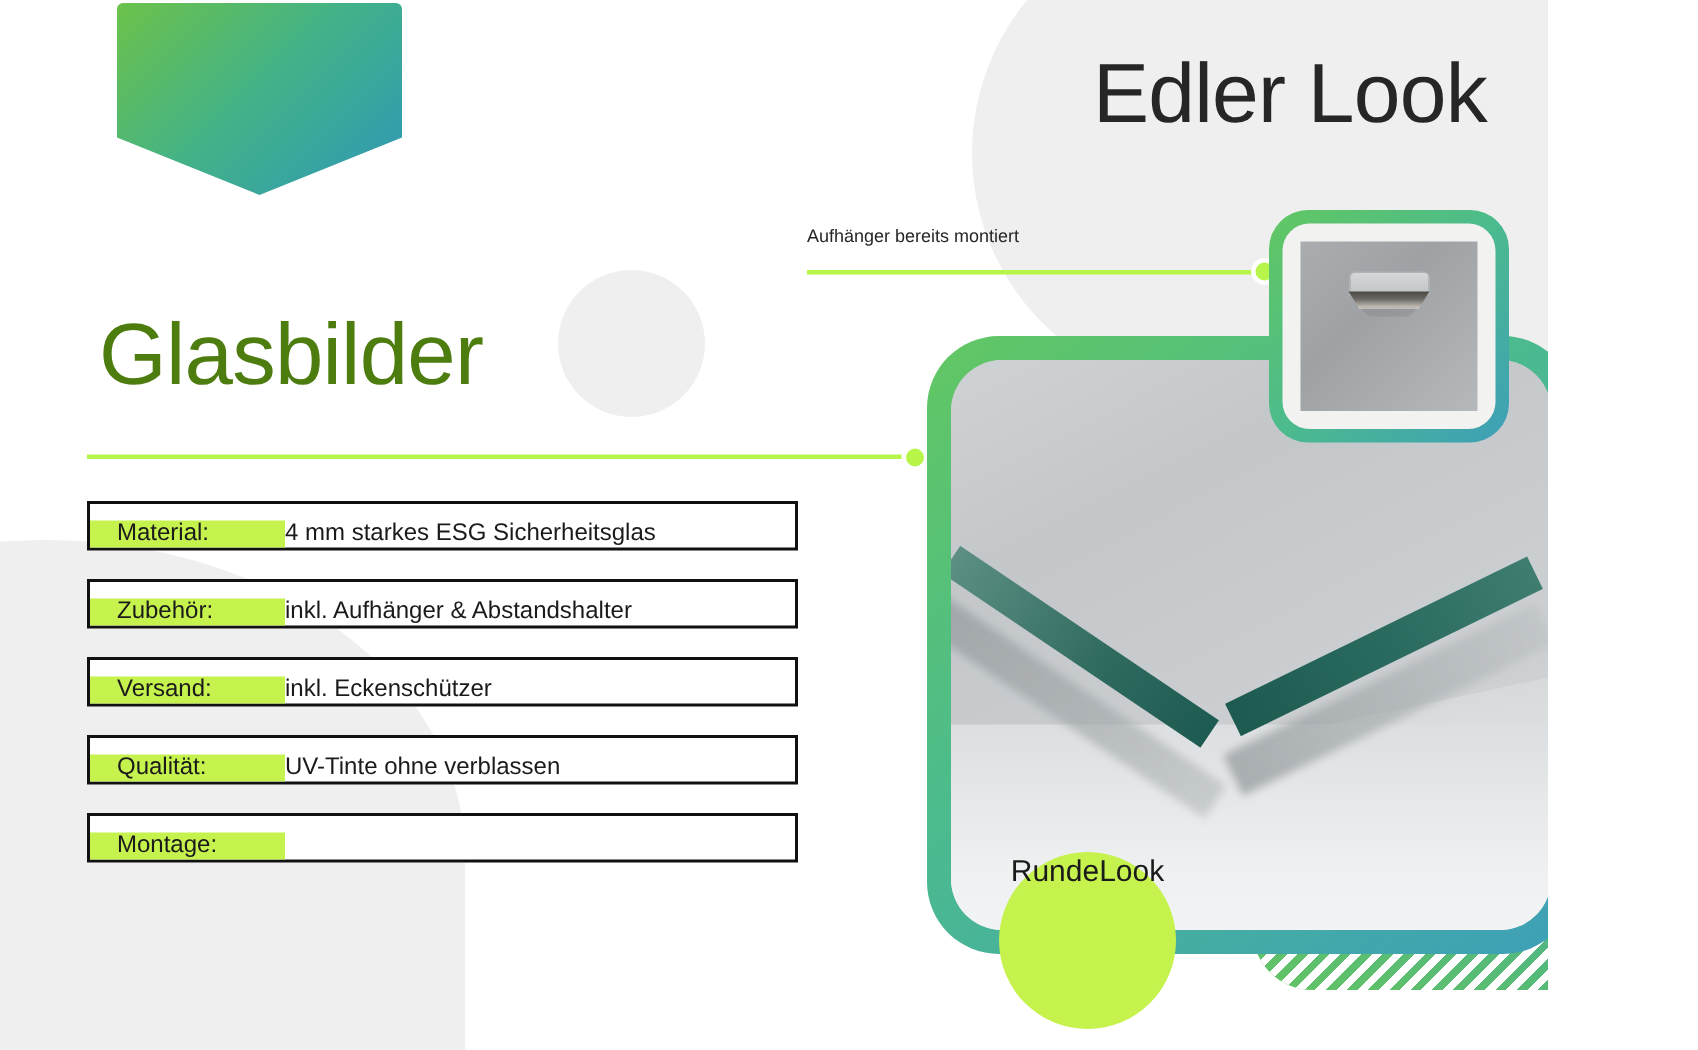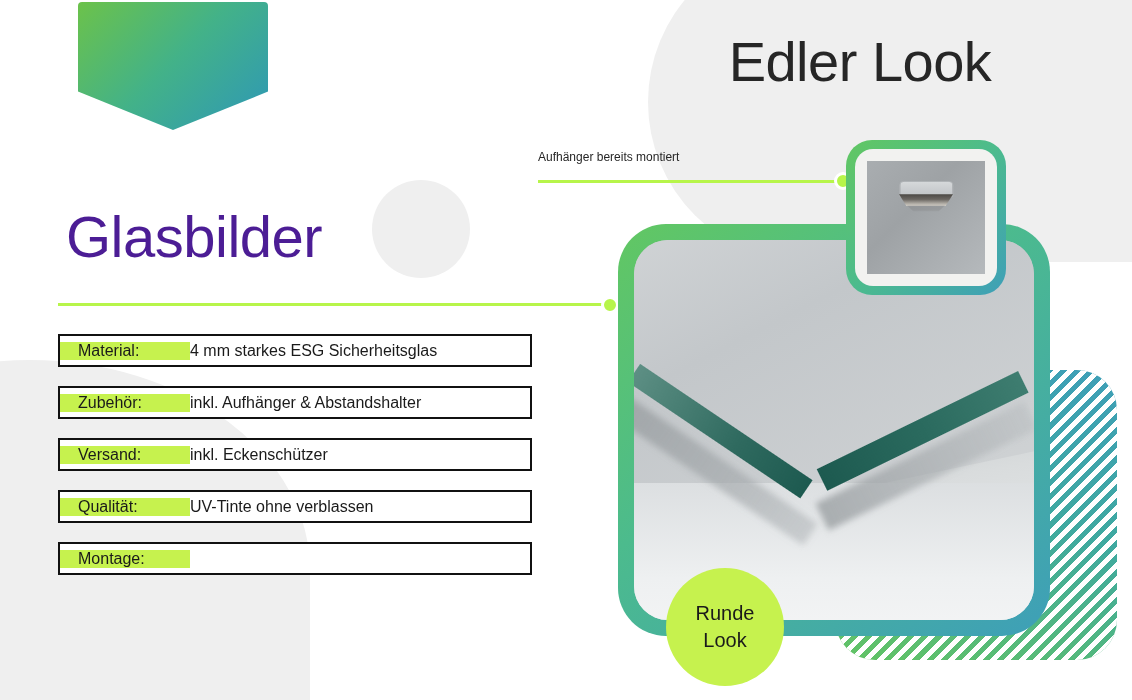--- a/index.html
+++ b/index.html
@@ -5,21 +5,21 @@
   html, body {
     margin: 0;
     padding: 0;
     background: #ffffff;
   }
   body {
     font-family: "Liberation Sans", sans-serif;
   }
   .canvas {
     position: relative;
-    width: 1132px;
+    width: 1032px;
     height: 700px;
     overflow: hidden;
     background: #ffffff;
   }
 
   
   .bg-blob-topright {
     position: absolute;
     left: 648px;
     top: -58px;
@@ -96,21 +96,21 @@
     line-height: 1.15;
   }
 
   
   .glasbilder {
     position: absolute;
     left: 66px;
     top: 205px;
     font-size: 58px;
     font-weight: 400;
-    color: #4c1d95;
+    color: #4d7c0f;
     letter-spacing: -0.5px;
     line-height: 1.1;
   }
 
   
   .connector-line {
     position: absolute;
     height: 3px;
     background: #B7F54A;
   }
@@ -151,21 +151,21 @@
 
   
   .spec-table {
     position: absolute;
     left: 58px;
     top: 334px;
     width: 474px;
   }
   .spec-row {
     display: flex;
-    align-items: center;
+    align-items: flex-end;
     border: 2.5px solid #111111;
     background: #ffffff;
     height: 33px;
     margin-bottom: 19px;
     box-sizing: border-box;
   }
   .spec-label {
     background: #C6F24E;
     width: 130px;
     flex: 0 0 130px;
@@ -342,21 +342,20 @@
   
   .badge-runde {
     position: absolute;
     left: 666px;
     top: 568px;
     width: 118px;
     height: 118px;
     border-radius: 50%;
     background: #C6F24E;
     display: flex;
-    flex-direction: column;
     justify-content: center;
     font-size: 20px;
     color: #1A1A1A;
     line-height: 1.35;
     text-align: center;
   }
 </style>
 </head>
 <body>
 

